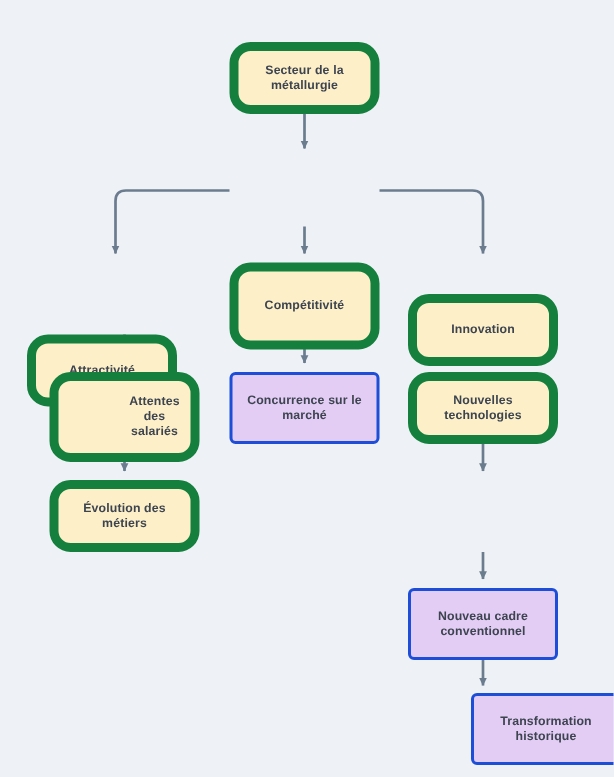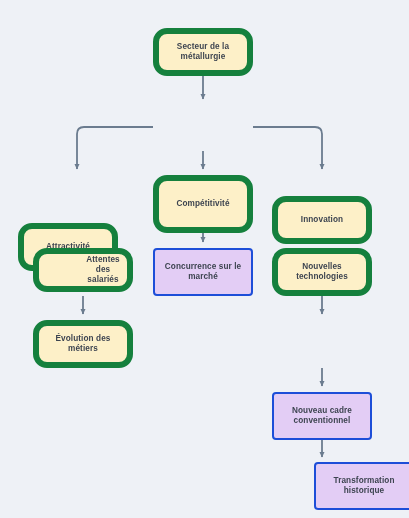--- a/index.html
+++ b/index.html
@@ -104,21 +104,21 @@
   </div>
 
   <div class="node node-yellow" style="left:153px; top:175px; width:100px; height:58px;">
     <span class="node-label">Compétitivité</span>
   </div>
 
   <div class="node node-yellow" style="left:272px; top:175px; width:100px; height:48px;margin-top:21px;">
     <span class="node-label">Innovation</span>
   </div>
 
-  <div class="node node-yellow" style="left:33px; top:248px; width:100px; height:44px;padding-left:40px;">
+  <div class="node node-yellow" style="left:33px; top:248px; width:100px; height:60px;padding-left:40px;">
     <span class="node-label">Attentes des salariés</span>
   </div>
 
   <div class="node node-purple" style="left:153px; top:248px; width:100px; height:48px;">
     <span class="node-label">Concurrence sur le
 marché</span>
   </div>
 
   <div class="node node-yellow" style="left:272px; top:248px; width:100px; height:48px;">
     <span class="node-label">Nouvelles

